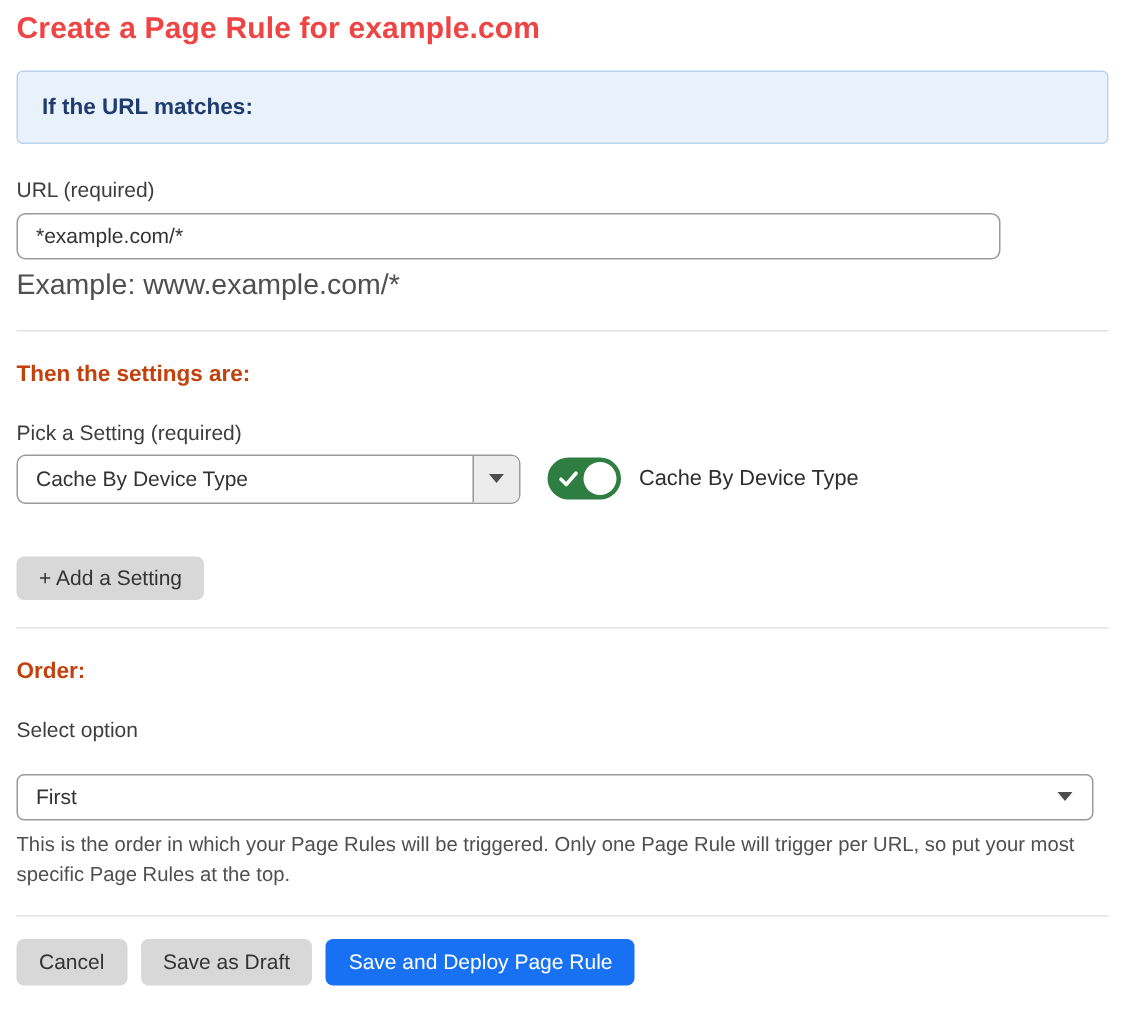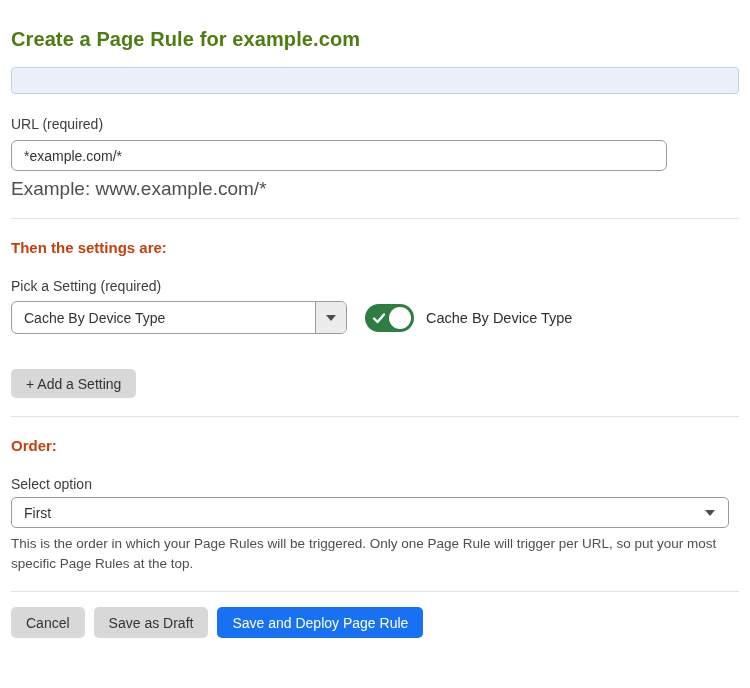--- a/index.html
+++ b/index.html
@@ -22,22 +22,21 @@
     font-family:"Liberation Sans","DejaVu Sans",sans-serif;
     color:var(--text_dark);
     padding:8px 11px 0 11px;
     height:688px;
     overflow:hidden;
   }
   .page-title{
     font-size:20px;
     font-weight:700;
     letter-spacing:.1px;
-    color:#4d7c0f;
-    margin-top:20px;
+    color:#ef4444;
   }
   .info-box{
     margin-top:16px;
     background:var(--info_bg);
     border:1px solid var(--info_border);
     border-radius:4px;
     padding:13px 16px 12px 16px;
     color:var(--info_text);
     font-size:15px;
     line-height:21.5px;
@@ -175,21 +174,21 @@
   .btn-blue{
     background:var(--primary_button_blue);
     color:#ffffff;
   }
   .add-setting-btn{
     margin-top:35px;
     height:29px;
   }
   .wide-select{
     position:relative;
-    margin-top:5px;
+    margin-top:22px;
     width:718px;
     height:31px;
     border:1px solid var(--field_border);
     border-radius:5px;
     display:flex;
     align-items:center;
     padding:0 12px;
     font-size:14px;
     color:#333333;
     cursor:pointer;
@@ -214,20 +213,21 @@
   }
 </style>
 </head>
 <body>
 
 
 
 <h1 class="page-title">Create a Page Rule for example.com</h1>
 
 <div class="info-box">
+  <div class="info-heading">If the URL matches:</div>
 </div>
 
 <label class="field-label">URL (required)</label>
 <input class="text-input" type="text" value="*example.com/*" style="">
 <div class="helper-text">Example: www.example.com/*</div>
 
 <hr class="divider">
 
 <div class="section-heading">Then the settings are:</div>
 

